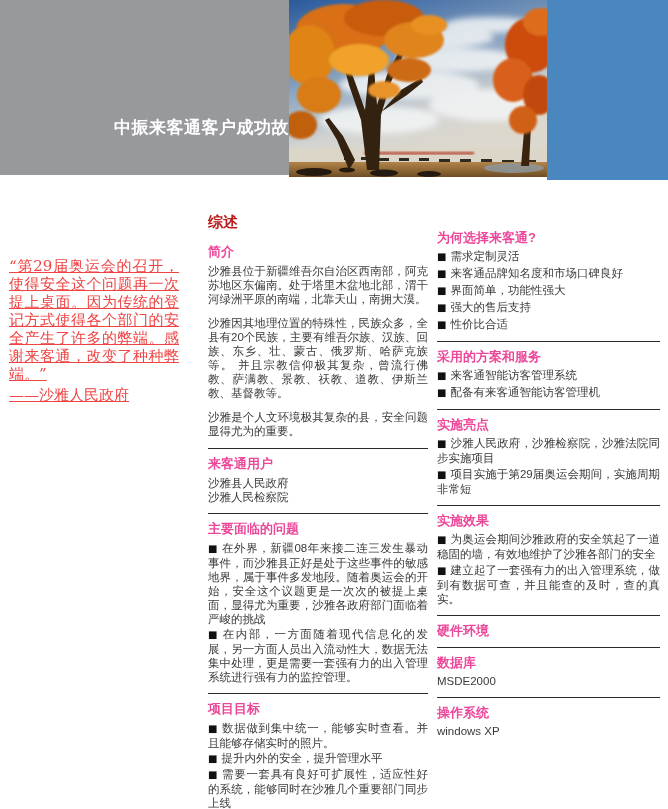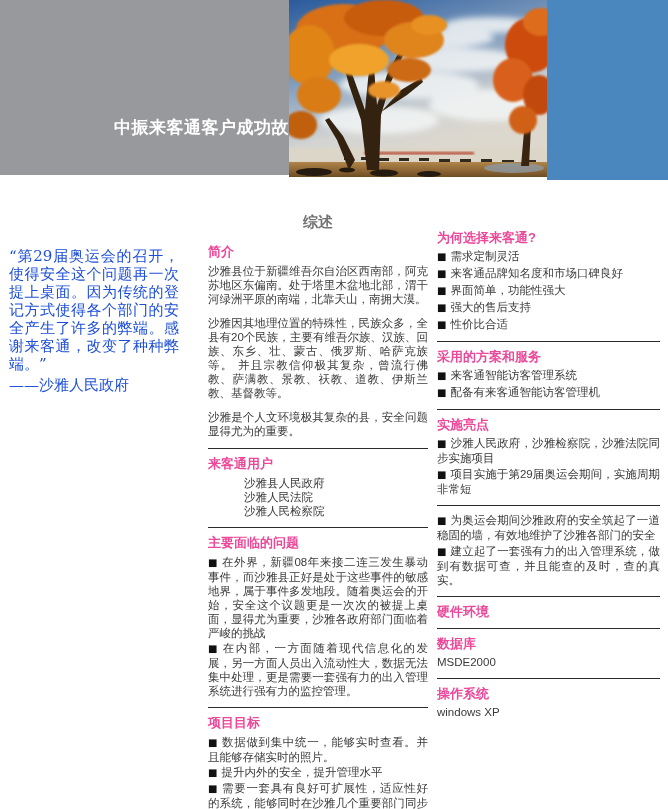--- a/index.html
+++ b/index.html
@@ -29,49 +29,50 @@
     position: absolute; top: 0; left: 289px; width: 258px; height: 177px;
     display: block;
   }
   .header-blue {
     position: absolute; top: 0; left: 547px; width: 121px; height: 180px;
     background: #4a87be;
   }
 
   
   .quote-col {
-    position: absolute; left: 9px; top: 247px; width: 170px;
+    position: absolute; left: 9px; top: 257px; width: 170px;
     font-family: "DejaVu Serif", "Liberation Serif", serif;
-    color: #1d4ed8;
+    color: #ef4444;
+    text-decoration: underline;
   }
   .quote-text {
     font-size: 15px; line-height: 18px; text-align: justify;
   }
   .quote-attr {
     margin-top: 3px; font-size: 15px; line-height: 18px;
     text-align: left; padding-right: 2px; white-space: nowrap;
   }
 
   
   .main-col { position: absolute; left: 208px; top: 212px; width: 220px; }
   .side-col { position: absolute; left: 437px; top: 230px; width: 223px; }
 
   .doc-title {
-    font-size: 15px; font-weight: bold; color: #737373;
-    line-height: 20px; margin-bottom: 12px; text-align: center;
+    font-size: 15px; font-weight: bold; color: #b91c1c;
+    line-height: 20px; margin-bottom: 12px;
   }
   .sec-heading {
     font-size: 13px; font-weight: bold; color: #ec4899;
     line-height: 15px; margin-bottom: 5px;
   }
   .para {
     font-size: 11.5px; line-height: 14px; text-align: justify;
     margin-bottom: 10px;
   }
-  .line-item { font-size: 11.5px; line-height: 14px; margin-left: 36px; }
+  .line-item { font-size: 11.5px; line-height: 14px; }
   .rule {
     border: none; border-top: 1px solid #2b2b2b;
     margin: 9px 0 7px 0; height: 0;
   }
   .bullet {
     font-size: 11.5px; line-height: 14px; text-align: justify;
     margin-bottom: 1px;
   }
   .bullet .sq {
     font-size: 10px; color: #111; margin-right: 4px;
@@ -190,21 +191,20 @@
       <div class="sec-heading">简介</div>
       <div class="para">沙雅县位于新疆维吾尔自治区西南部，阿克苏地区东偏南。处于塔里木盆地北部，渭干河绿洲平原的南端，北靠天山，南拥大漠。</div>
       <div class="para">沙雅因其地理位置的特殊性，民族众多，全县有20个民族，主要有维吾尔族、汉族、回族、东乡、壮、蒙古、俄罗斯、哈萨克族等。 并且宗教信仰极其复杂，曾流行佛教、萨满教、景教、祆教、道教、伊斯兰教、基督教等。</div>
       <div class="para">沙雅是个人文环境极其复杂的县，安全问题显得尤为的重要。</div>
     </div>
 
     <hr class="rule">
     <div>
       <div class="sec-heading">来客通用户</div>
       <div class="line-item">沙雅县人民政府</div>
-      <div class="line-item">沙雅人民法院</div>
       <div class="line-item">沙雅人民检察院</div>
     </div>
 
     <hr class="rule">
     <div>
       <div class="sec-heading">主要面临的问题</div>
       <div class="bullet"><span class="sq">■</span><span>在外界，新疆08年来接二连三发生暴动事件，而沙雅县正好是处于这些事件的敏感地界，属于事件多发地段。随着奥运会的开始，安全这个议题更是一次次的被提上桌面，显得尤为重要，沙雅各政府部门面临着严峻的挑战</span></div>
       <div class="bullet"><span class="sq">■</span><span>在内部，一方面随着现代信息化的发展，另一方面人员出入流动性大，数据无法集中处理，更是需要一套强有力的出入管理系统进行强有力的监控管理。</span></div>
     </div>
 
@@ -237,20 +237,21 @@
 
     <hr class="rule">
     <div>
       <div class="sec-heading">实施亮点</div>
       <div class="bullet"><span class="sq">■</span><span>沙雅人民政府，沙雅检察院，沙雅法院同步实施项目</span></div>
       <div class="bullet"><span class="sq">■</span><span>项目实施于第29届奥运会期间，实施周期非常短</span></div>
     </div>
 
     <hr class="rule">
     <div>
+      <div class="sec-heading">实施效果</div>
       <div class="bullet"><span class="sq">■</span><span>为奥运会期间沙雅政府的安全筑起了一道稳固的墙，有效地维护了沙雅各部门的安全</span></div>
       <div class="bullet"><span class="sq">■</span><span>建立起了一套强有力的出入管理系统，做到有数据可查，并且能查的及时，查的真实。</span></div>
     </div>
 
     <hr class="rule">
     <div>
       <div class="sec-heading">硬件环境</div>
     </div>
 
     <hr class="rule">

